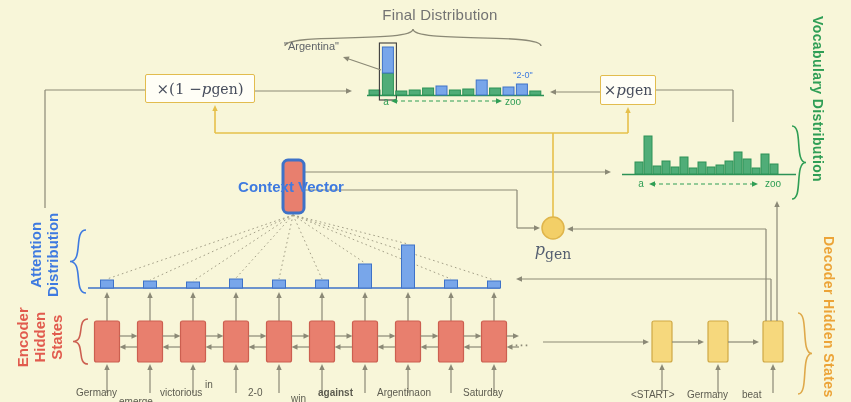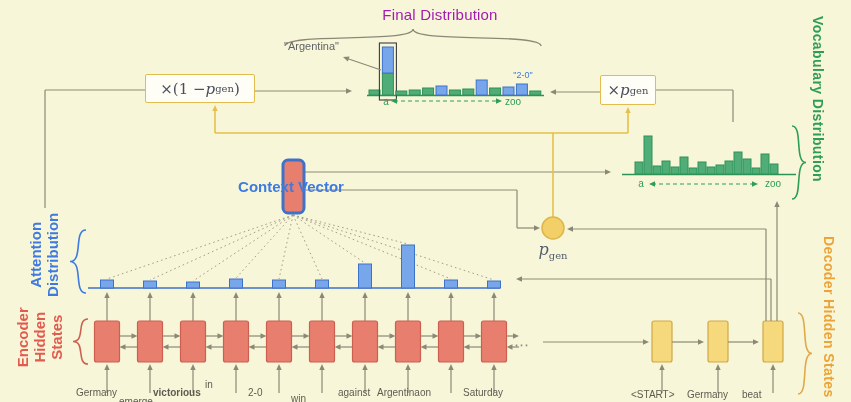--- a/index.html
+++ b/index.html
@@ -5,31 +5,31 @@
   * { box-sizing: border-box; margin: 0; padding: 0; }
   body { background: #e8e8e8; }
   #stage {
     position: relative; width: 851px; height: 402px;
     background: #f8f6d9; overflow: hidden;
     font-family: "Liberation Sans", sans-serif;
   }
   #diagram { position: absolute; left: 0; top: 0; z-index: 1; }
   .lbl { position: absolute; z-index: 2; }
   .center { text-align: center; }
-  .title { font-size: 15px; color: #a21caf; letter-spacing: .2px; }
+  .title { font-size: 15px; color: #737373; letter-spacing: .2px; }
   .annot { font-size: 11px; color: #5f6368; }
   .axis { font-size: 10px; color: #2f9e55; }
   .blue-annot { font-size: 9px; color: #3e7ae0; }
   .ctx-label { font-size: 15px; font-weight: 600; color: #3e7ae0; margin-top: 40px; }
   .mathbox {
     position: absolute; z-index: 2; display: flex; align-items: center; justify-content: center;
     background: #fffef6; border: 1.5px solid #e2bc4e; border-radius: 2px;
     font-family: "DejaVu Serif", serif; font-size: 15px; color: #474d5c;
   }
-  .mathbox sub, .pgen-lbl sub { font-size: 10px; font-style: normal; }
+  .mathbox sub, .pgen-lbl sub { font-size: 14px; font-style: normal; }
   .pgen-lbl { font-family: "DejaVu Serif", serif; font-size: 16px; color: #545e70; }
   .rlabel { position: absolute; z-index: 2; transform: rotate(-90deg); text-align: center;
             font-weight: 600; line-height: 1.12; }
   .vlabel { position: absolute; z-index: 2; writing-mode: vertical-rl;
             font-weight: 600; font-size: 14px; letter-spacing: .4px; }
   .att-label { font-size: 15px; color: #3e7ae0; }
   .enc-label { font-size: 15px; color: #e15b4e; }
   .voc-label { color: #2f9e55; }
   .dec-label { color: #eca438; }
   .word { position: absolute; z-index: 2; text-align: left; font-size: 10px; color: #5d5c50; }
@@ -279,25 +279,25 @@
   <div class="vlabel dec-label" style="left:821px;top:236px;height:166px">Decoder Hidden States</div>
 
   <div class="lbl axis center" style="left:634px;top:178px;width:14px">a</div>
   <div class="lbl axis center" style="left:758px;top:178px;width:30px">zoo</div>
 
   <div class="dots" style="left:514px;top:336px">⋯</div>
 
   <div id="words">
       <div class="word" style="left: 76px; top: 387px; width: 62px;">Germany</div>
       <div class="word" style="left: 119px; top: 396px; width: 78px;">emerge</div>
-      <div class="word" style="left: 153px; top: 387px; width: 62px; font-weight: bold;">victorious</div>
+      <div class="word" style="left: 160px; top: 387px; width: 62px;">victorious</div>
       <div class="word" style="left: 205px; top: 379px; width: 62px;">in</div>
       <div class="word" style="left: 248px; top: 387px; width: 62px;">2-0</div>
       <div class="word" style="left: 291px; top: 387px; width: 62px; margin-top: 6px;">win</div>
-      <div class="word" style="left: 338px; top: 387px; width: 62px;">against</div>
+      <div class="word" style="left: 318px; top: 387px; width: 62px; font-weight: bold;">against</div>
       <div class="word" style="left: 377px; top: 387px; width: 62px;">Argentina</div>
       <div class="word" style="left: 420px; top: 387px; width: 62px;">on</div>
       <div class="word" style="left: 463px; top: 387px; width: 62px;">Saturday</div>
       <div class="word" style="left: 631px; top: 389px; width: 62px;">&lt;START&gt;</div>
       <div class="word" style="left: 687px; top: 389px; width: 62px;">Germany</div>
       <div class="word" style="left: 742px; top: 389px; width: 62px;">beat</div>
     </div>
 </div>
 
 </body></html>

